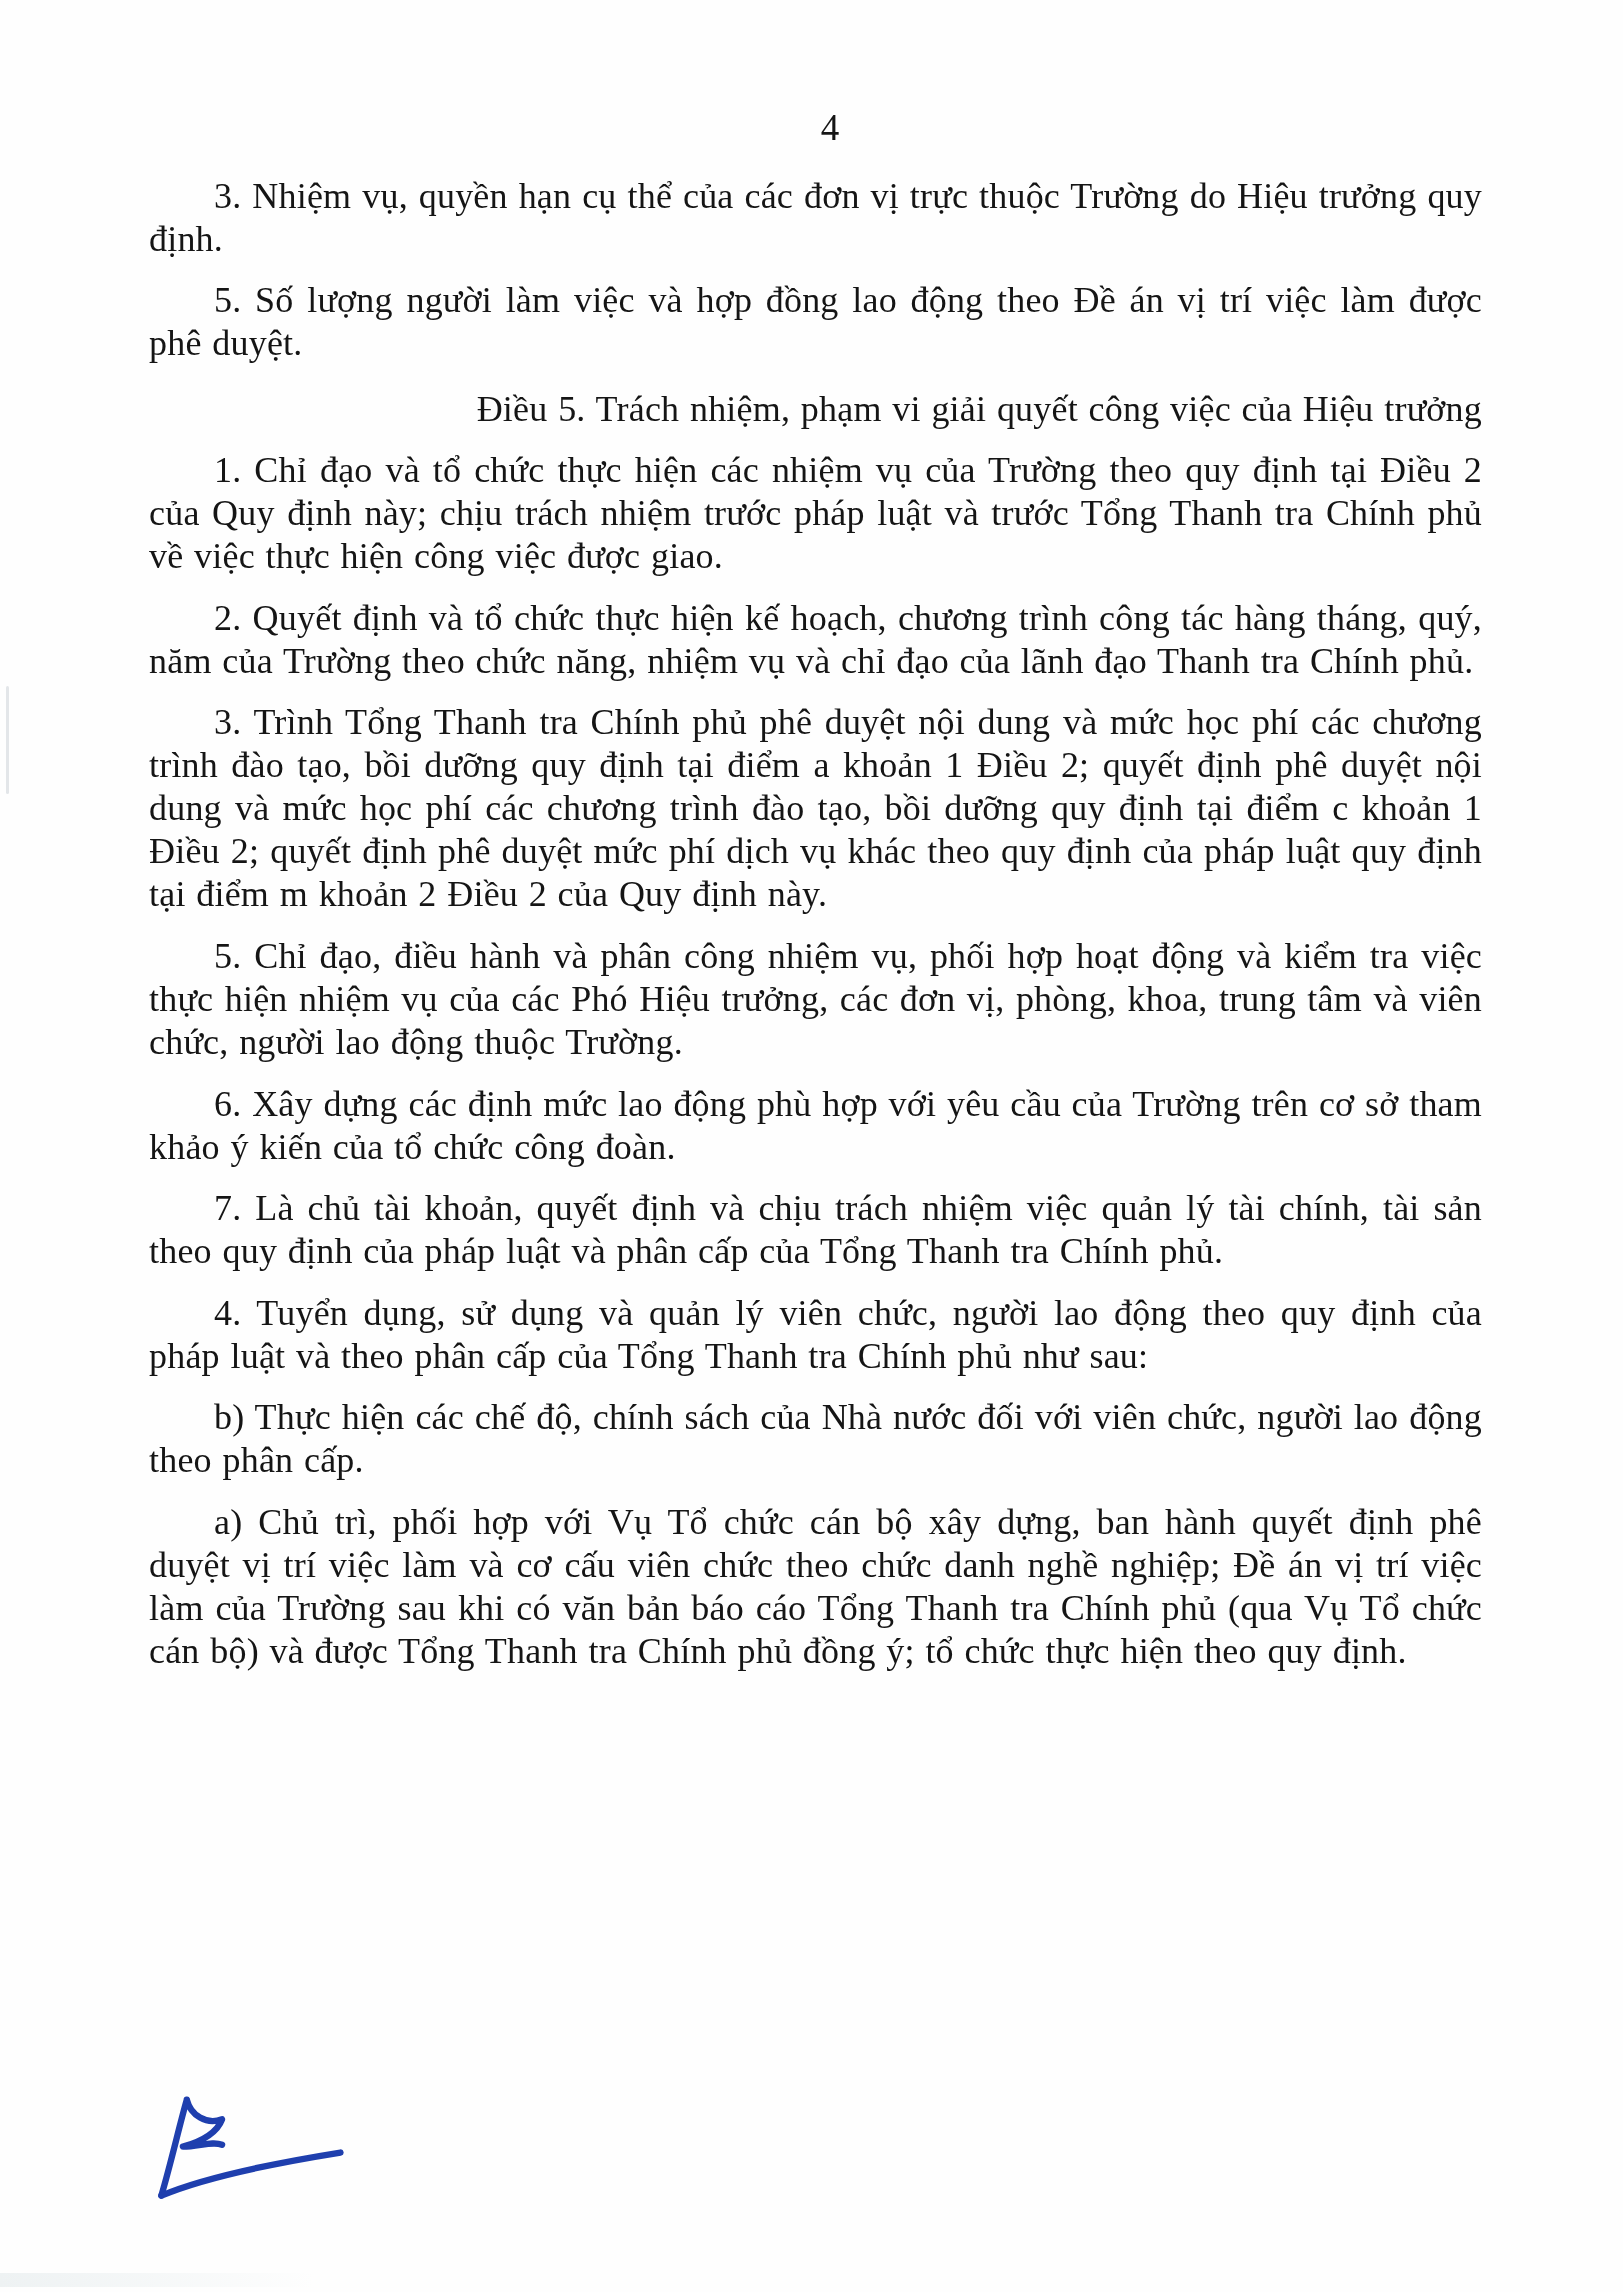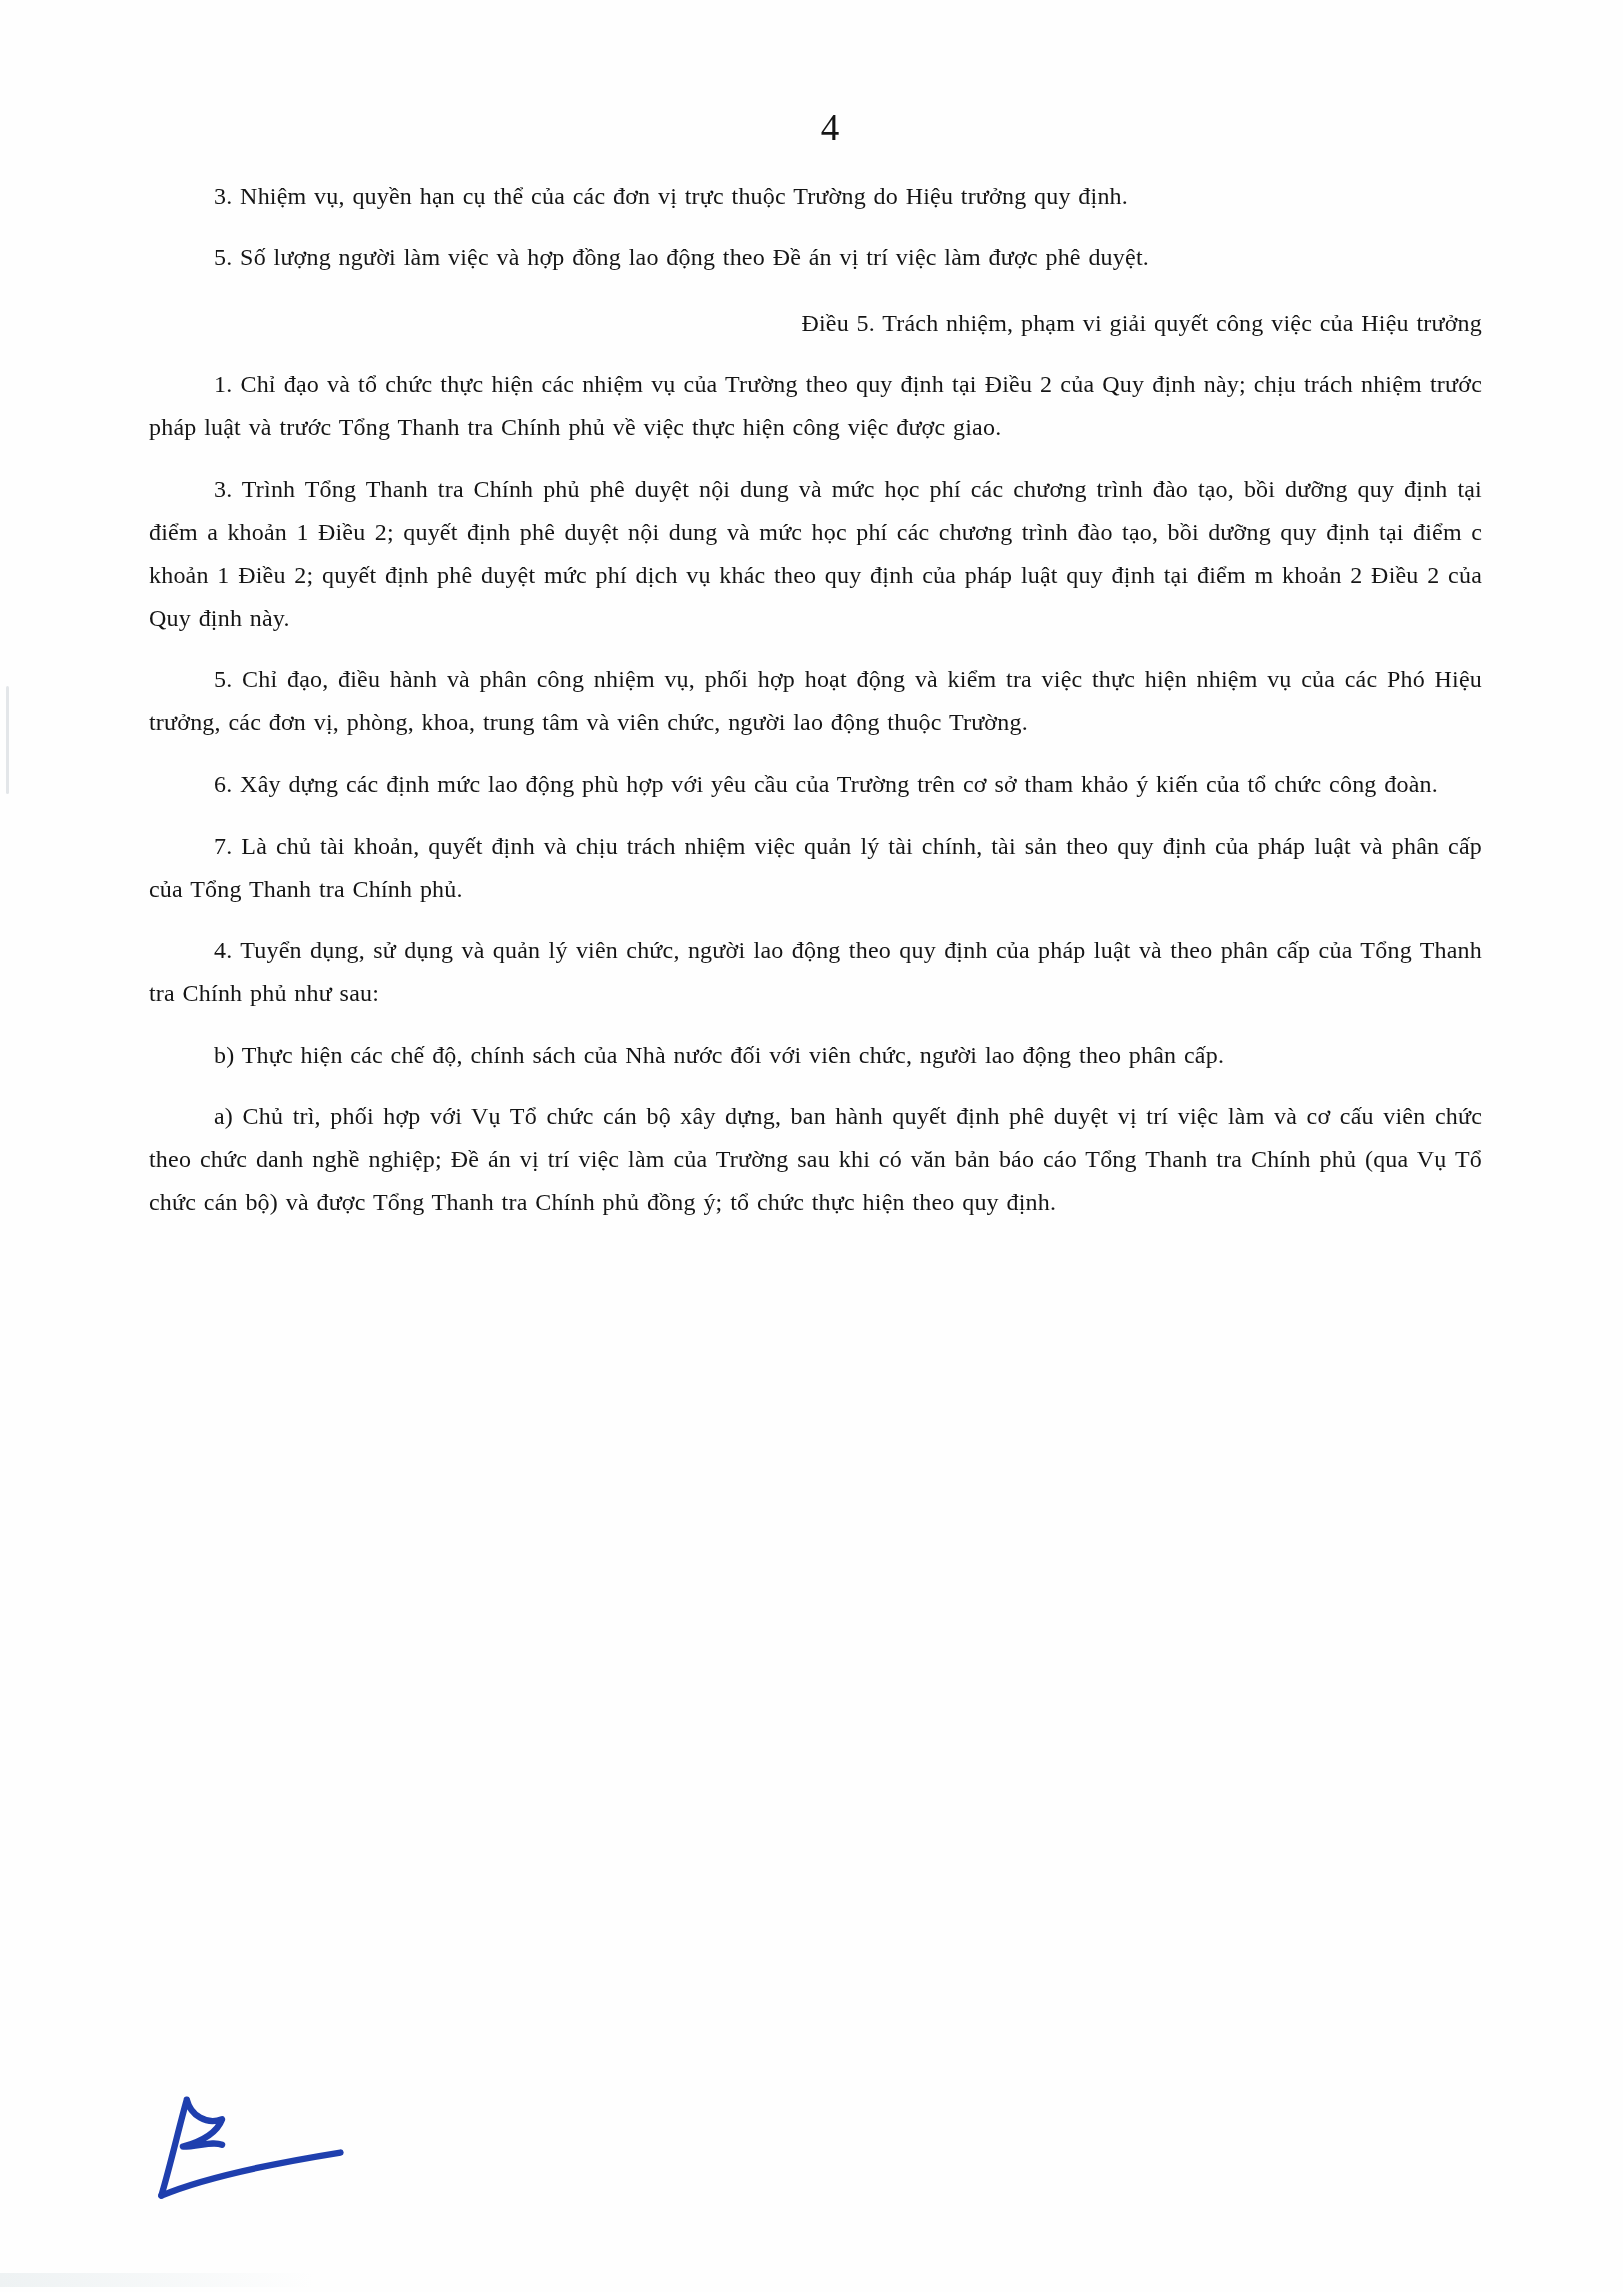--- a/index.html
+++ b/index.html
@@ -22,21 +22,21 @@
     top: 106px;
     width: 1333px;
   }
   .page-number {
     text-align: center;
     font-size: 37px;
     line-height: 43px;
     margin: 0 0 25.5px 29px;
   }
   p.para {
-    font-size: 24px;
+    font-size: 36px;
     line-height: 43px;
     margin: 18.6px 0 0 0;
     text-align: justify;
     text-indent: 65px;
     letter-spacing: 0.2px;
     word-spacing: 1.5px;
   }
   p.para.heading {
     font-weight: normal;
     text-align: right;
@@ -74,20 +74,21 @@
 
 <div class="page">
 
   <div class="text-block">
     <div class="page-number">4</div>
 
     <p class="para">3. Nhiệm vụ, quyền hạn cụ thể của các đơn vị trực thuộc Trường do Hiệu trưởng quy định.</p>
     <p class="para">5. Số lượng người làm việc và hợp đồng lao động theo Đề án vị trí việc làm được phê duyệt.</p>
     <p class="para heading">Điều 5. Trách nhiệm, phạm vi giải quyết công việc của Hiệu trưởng</p>
     <p class="para">1. Chỉ đạo và tổ chức thực hiện các nhiệm vụ của Trường theo quy định tại Điều 2 của Quy định này; chịu trách nhiệm trước pháp luật và trước Tổng Thanh tra Chính phủ về việc thực hiện công việc được giao.</p>
+    <p class="para">2. Quyết định và tổ chức thực hiện kế hoạch, chương trình công tác hàng tháng, quý, năm của Trường theo chức năng, nhiệm vụ và chỉ đạo của lãnh đạo Thanh tra Chính phủ.</p>
     <p class="para">3. Trình Tổng Thanh tra Chính phủ phê duyệt nội dung và mức học phí các chương trình đào tạo, bồi dưỡng quy định tại điểm a khoản 1 Điều 2; quyết định phê duyệt nội dung và mức học phí các chương trình đào tạo, bồi dưỡng quy định tại điểm c khoản 1 Điều 2; quyết định phê duyệt mức phí dịch vụ khác theo quy định của pháp luật quy định tại điểm m khoản 2 Điều 2 của Quy định này.</p>
     <p class="para">5. Chỉ đạo, điều hành và phân công nhiệm vụ, phối hợp hoạt động và kiểm tra việc thực hiện nhiệm vụ của các Phó Hiệu trưởng, các đơn vị, phòng, khoa, trung tâm và viên chức, người lao động thuộc Trường.</p>
     <p class="para">6. Xây dựng các định mức lao động phù hợp với yêu cầu của Trường trên cơ sở tham khảo ý kiến của tổ chức công đoàn.</p>
     <p class="para">7. Là chủ tài khoản, quyết định và chịu trách nhiệm việc quản lý tài chính, tài sản theo quy định của pháp luật và phân cấp của Tổng Thanh tra Chính phủ.</p>
     <p class="para">4. Tuyển dụng, sử dụng và quản lý viên chức, người lao động theo quy định của pháp luật và theo phân cấp của Tổng Thanh tra Chính phủ như sau:</p>
     <p class="para">b) Thực hiện các chế độ, chính sách của Nhà nước đối với viên chức, người lao động theo phân cấp.</p>
     <p class="para">a) Chủ trì, phối hợp với Vụ Tổ chức cán bộ xây dựng, ban hành quyết định phê duyệt vị trí việc làm và cơ cấu viên chức theo chức danh nghề nghiệp; Đề án vị trí việc làm của Trường sau khi có văn bản báo cáo Tổng Thanh tra Chính phủ (qua Vụ Tổ chức cán bộ) và được Tổng Thanh tra Chính phủ đồng ý; tổ chức thực hiện theo quy định.</p>
   </div>
 
   <div class="signature">

